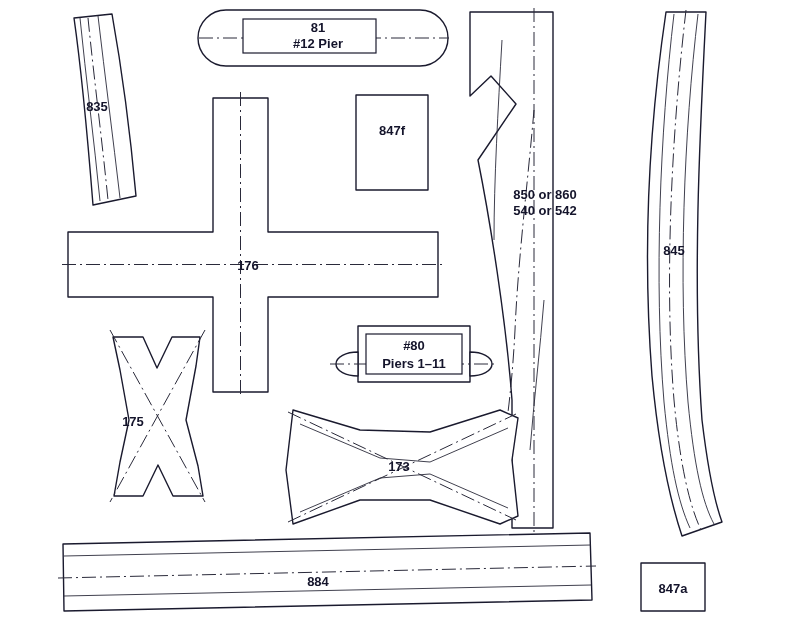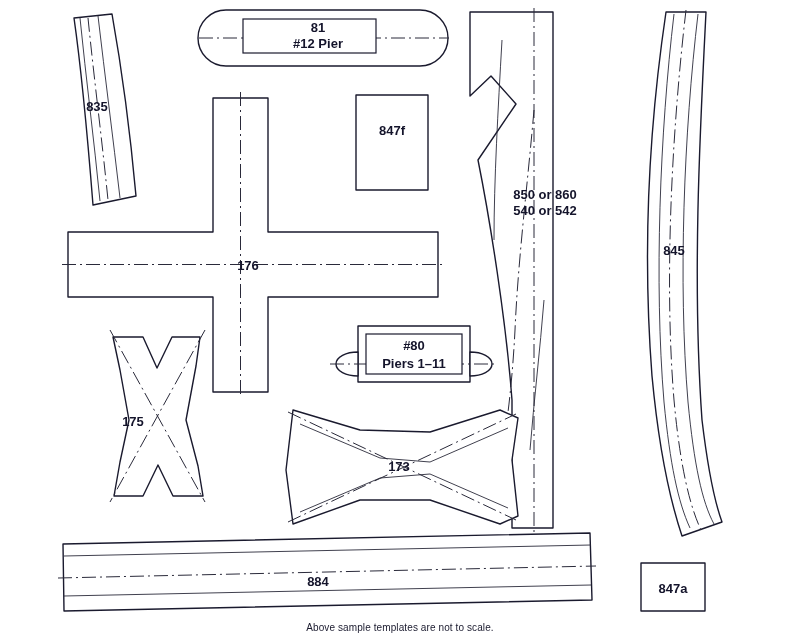--- a/index.html
+++ b/index.html
@@ -159,15 +159,14 @@
       <text class="lbl" x="318" y="583">884</text>
     </g>
 
     <g>
       <rect class="shape" x="641" y="563" width="64" height="48"></rect>
       <text class="lbl" x="673" y="590">847a</text>
     </g>
 
   </svg>
 
-  <div class="footnote">Above sample templates are not to scale.</div>
 
 </div>
 
 </body></html>

